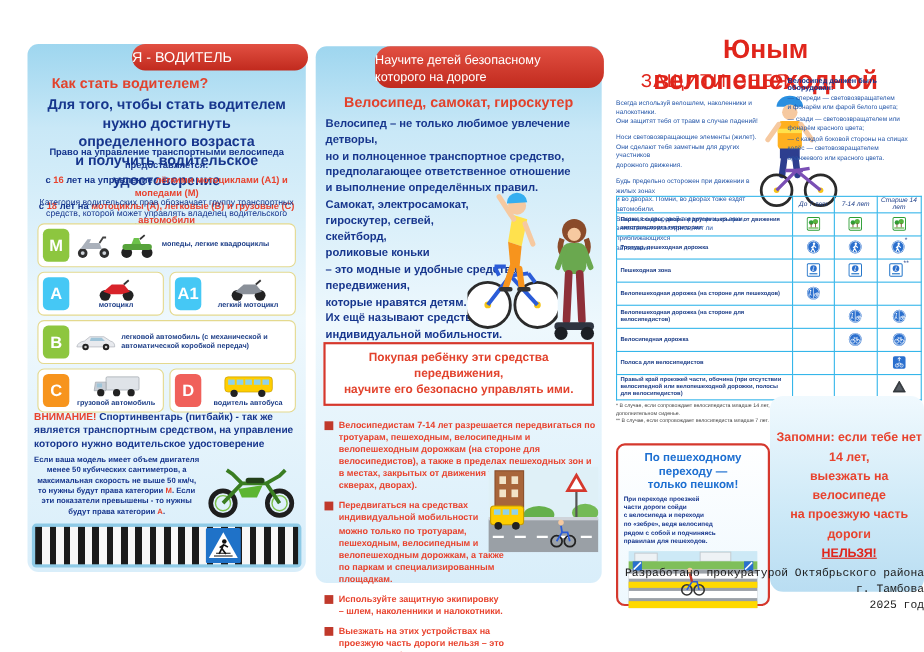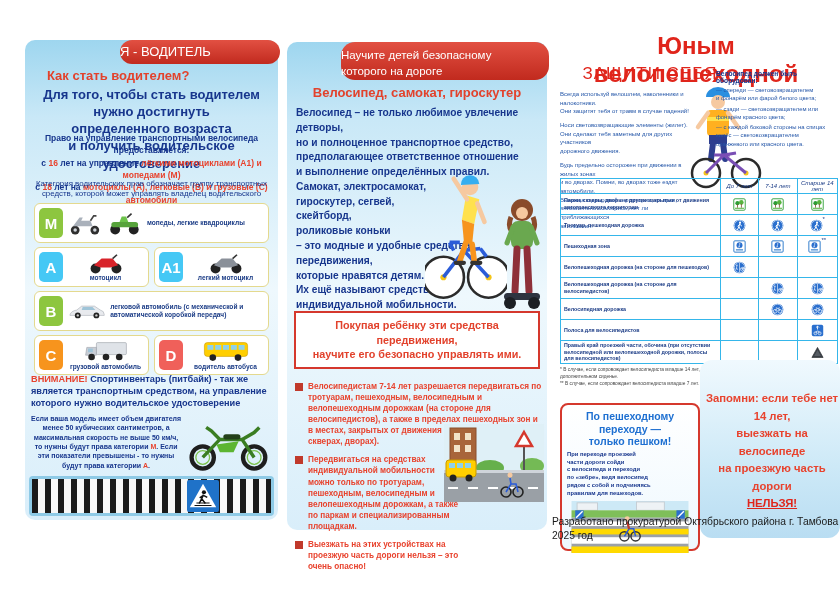--- a/index.html
+++ b/index.html
@@ -71,21 +71,21 @@
   .fnotes div{margin:0;}
   .cross-box{top:330px;left:8px;width:140px;height:148px;border:2.5px solid #d5382d;border-radius:8px;
              background:linear-gradient(180deg,#ffffff,#eef8fe);padding:5px 5px 4px;box-sizing:border-box;margin-top:45px;}
   .cross-title{text-align:center;font-size:10.5px;font-weight:bold;color:#1d6fd1;line-height:1.2;
                white-space:pre-line;margin-bottom:3px;}
   .cross-text{font-size:5.8px;font-weight:bold;color:#17368d;line-height:1.35;white-space:pre-line;margin-bottom:3px;}
   .wash{top:332px;left:148px;right:0;height:178px;border-radius:12px;
         background:linear-gradient(180deg,#f0f9fe 0%,#cde9f7 60%,#b9ddf2 100%);}
   .remember{top:362px;left:152px;right:0;text-align:center;font-size:11.3px;font-weight:bold;
             line-height:1.55;white-space:pre-line;}
-  .rp-footer{top:487px;left:0;right:0;text-align:left;font-family:Liberation Sans, sans-serif;
+  .rp-footer{top:487px;left:0;right:0;text-align:right;font-family:Liberation Mono, monospace;
              font-size:10.3px;color:#1a1a1a;line-height:1.4;white-space:pre-line;}
 </style>
 </head>
 <body>
 
 <svg width="0" height="0" style="position:absolute">
   <defs>
     <symbol id="sym-park" viewBox="0 0 20 20">
       <rect x="1.2" y="1.2" width="17.6" height="17.6" rx="2" fill="#fff" stroke="#2e9e36" stroke-width="1.4"></rect>
       <circle cx="6.8" cy="8" r="3.2" fill="#2e9e36"></circle>
@@ -331,20 +331,24 @@
       <div class="mp-bullet">
         <span class="sq"></span>
         <span class="mp-bullet-t">Велосипедистам 7-14 лет разрешается передвигаться по тротуарам, пешеходным, велосипедным и велопешеходным дорожкам (на стороне для велосипедистов), а также в пределах пешеходных зон и в местах, закрытых от движения транспорта (в парках, скверах, дворах).</span>
       </div>
       <div class="mp-bullet narrow">
         <span class="sq"></span>
         <span class="mp-bullet-t">Передвигаться на средствах индивидуальной мобильности можно только по тротуарам, пешеходным, велосипедным и велопешеходным дорожкам, а также по паркам и специализированным площадкам.</span>
       </div>
       <div class="mp-bullet narrow">
         <span class="sq"></span>
+        <span class="mp-bullet-t">Используйте защитную экипировку – шлем, наколенники и налокотники.</span>
+      </div>
+      <div class="mp-bullet narrow">
+        <span class="sq"></span>
         <span class="mp-bullet-t">Выезжать на этих устройствах на проезжую часть дороги нельзя – это очень опасно!</span>
       </div>
     </div>
 
     <svg class="abs" style="right:3px;top:382px" width="100" height="78" viewBox="0 0 100 78">
       <rect width="100" height="78" fill="#dff0f7"></rect>
       <rect x="6" y="4" width="26" height="40" fill="#a8653a" stroke="#8a4f2c"></rect>
       <rect x="10" y="9" width="6" height="7" fill="#f2e3c8"></rect>
         <rect x="21" y="9" width="6" height="7" fill="#f2e3c8"></rect>
       <rect x="10" y="21" width="6" height="7" fill="#f2e3c8"></rect>

